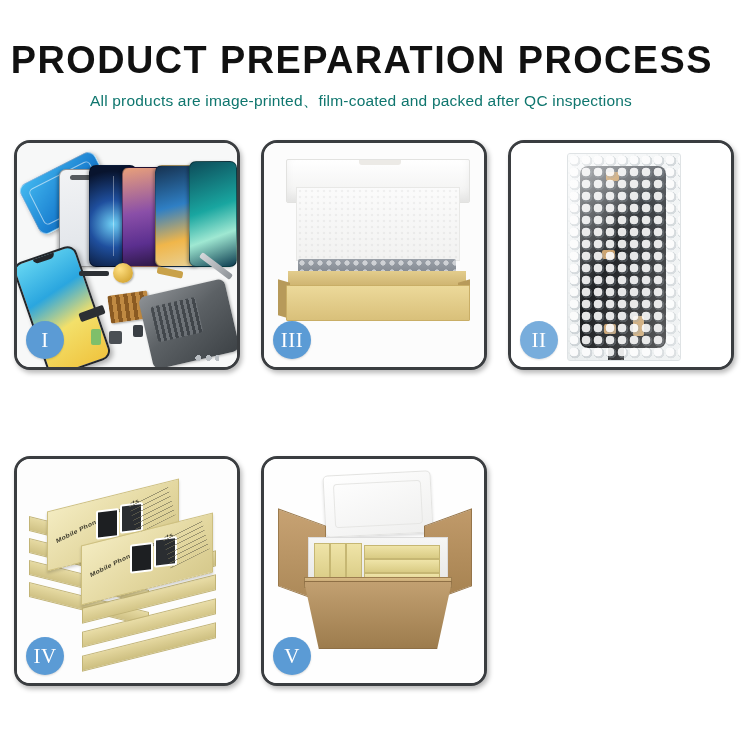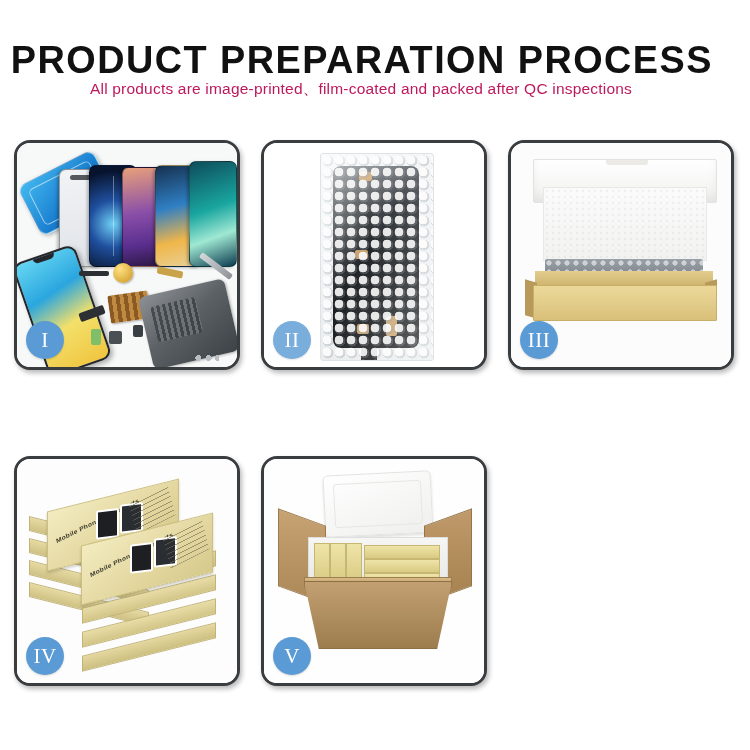--- a/index.html
+++ b/index.html
@@ -17,24 +17,24 @@
   .title{
     font-size:39px;
     font-weight:700;
     letter-spacing:1.5px;
     color:#111111;
     line-height:1;
     transform:scaleX(.97);
     white-space:nowrap;
   }
   .subtitle{
-    margin-top:0;
+    margin-top:12px;
     font-size:15.5px;
     font-weight:400;
-    color:#be185d;
+    color:#0f766e;
     letter-spacing:.2px;
     white-space:nowrap;
   }
 
   
   .grid{
     position:absolute;
     left:14px;top:140px;
     width:722px;
     display:grid;
@@ -386,47 +386,47 @@
         <div class="dot3"></div>
         <div class="dot4"></div>
         <div class="board"></div>
         <div class="tweezer"></div>
         <div class="screws"></div>
       </div>
       <div class="badge">I</div>
     </div>
 
     <div class="panel">
+      <div class="stage p3-bg">
+        <div class="b3-lidback"></div>
+        <div class="b3-foamwall"></div>
+        <div class="b3-grayfill"></div>
+        <div class="b3-inner"></div>
+        <div class="b3-lflap"></div>
+        <div class="b3-rflap"></div>
+        <div class="b3-front"></div>
+      </div>
+      <div class="badge">III</div>
+    </div>
+
+    <div class="panel">
       <div class="stage p2-bg">
         <div class="bw-pack">
           <div class="bw-inner">
             <div class="bw-strip"></div>
             <div class="bw-tab1"></div>
             <div class="bw-tab2"></div>
             <div class="bw-tab3"></div>
             <div class="bw-tab4"></div>
           </div>
           <div class="bubbles"></div>
           <div class="bw-sheen"></div>
         </div>
       </div>
       <div class="badge faded">II</div>
-    </div>
-
-    <div class="panel">
-      <div class="stage p3-bg">
-        <div class="b3-lidback"></div>
-        <div class="b3-foamwall"></div>
-        <div class="b3-grayfill"></div>
-        <div class="b3-inner"></div>
-        <div class="b3-lflap"></div>
-        <div class="b3-rflap"></div>
-        <div class="b3-front"></div>
-      </div>
-      <div class="badge">III</div>
     </div>
 
     <div class="panel">
       <div class="stage p4-bg">
         <div class="stack">
           <div class="side sl1"></div>
           <div class="side sl2"></div>
           <div class="side sl3"></div>
           <div class="side sl4"></div>
           <div class="side sr1"></div>

